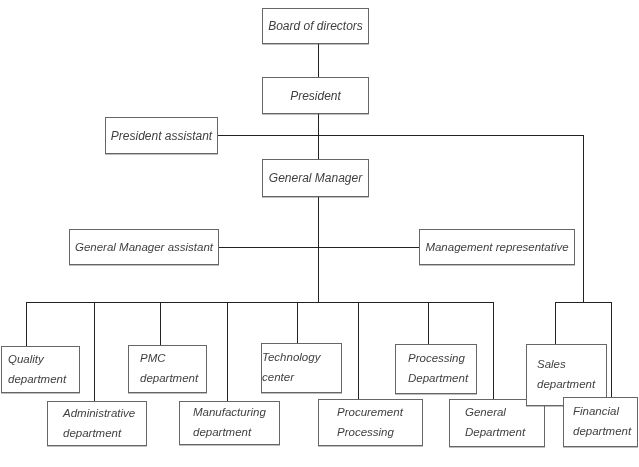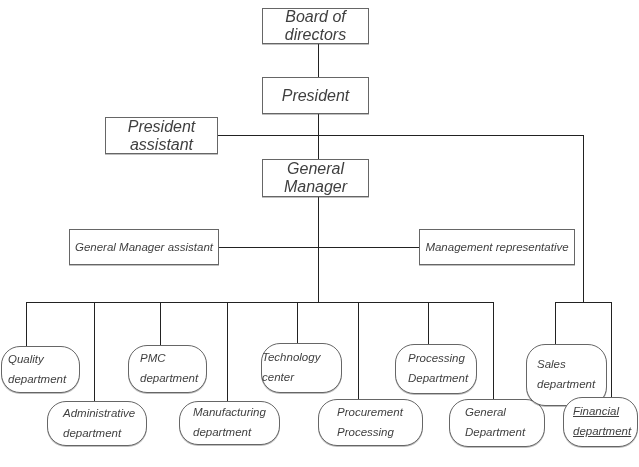--- a/index.html
+++ b/index.html
@@ -11,22 +11,22 @@
     overflow:hidden;font-family:"Liberation Sans",sans-serif;
   }
   .edge{position:absolute;background:var(--line);z-index:1;}
   .edge.h{height:1px;} .edge.v{width:1px;}
   .node{
     position:absolute;z-index:2;box-sizing:border-box;background:var(--background);
     border:1px solid var(--box-border);color:var(--text);
     font-style:italic;display:flex;flex-direction:column;justify-content:center;
     box-shadow:0 1px 0 rgba(70,70,70,0.35);
   }
-  .node.ctr{align-items:center;text-align:center;font-size:16px;}
-  .node.dept{font-size:11.5px;line-height:1.7;align-items:flex-start;text-align:left;border-radius:19px;}
+  .node.ctr{align-items:center;text-align:center;font-size:12px;}
+  .node.dept{font-size:11.5px;line-height:1.7;align-items:flex-start;text-align:left;}
   .node span{display:block;}
 </style>
 </head>
 <body>
 
 <div class="canvas">
 
   <div class="edge v" style="left:318px;top:44px;height:34px;"></div>
   <div class="edge v" style="left:318px;top:113px;height:47px;"></div>
   <div class="edge h" style="left:218px;top:135px;width:366px;"></div>
@@ -99,17 +99,17 @@
   </div>
 
   <div class="node dept" style="left:449px;top:399px;width:96px;height:48px;padding-left:15px;">
     <span>General Department</span>
   </div>
 
   <div class="node dept" style="left:526px;top:344px;width:81px;height:62px;padding-left:10px;">
     <span>Sales department</span>
   </div>
 
-  <div class="node dept" style="left:563px;top:397px;width:75px;height:50px;padding-left:9px;text-decoration:underline;">
+  <div class="node dept" style="left:563px;top:397px;width:75px;height:50px;padding-left:9px;">
     <span>Financial department</span>
   </div>
 
 </div>
 
 </body></html>

